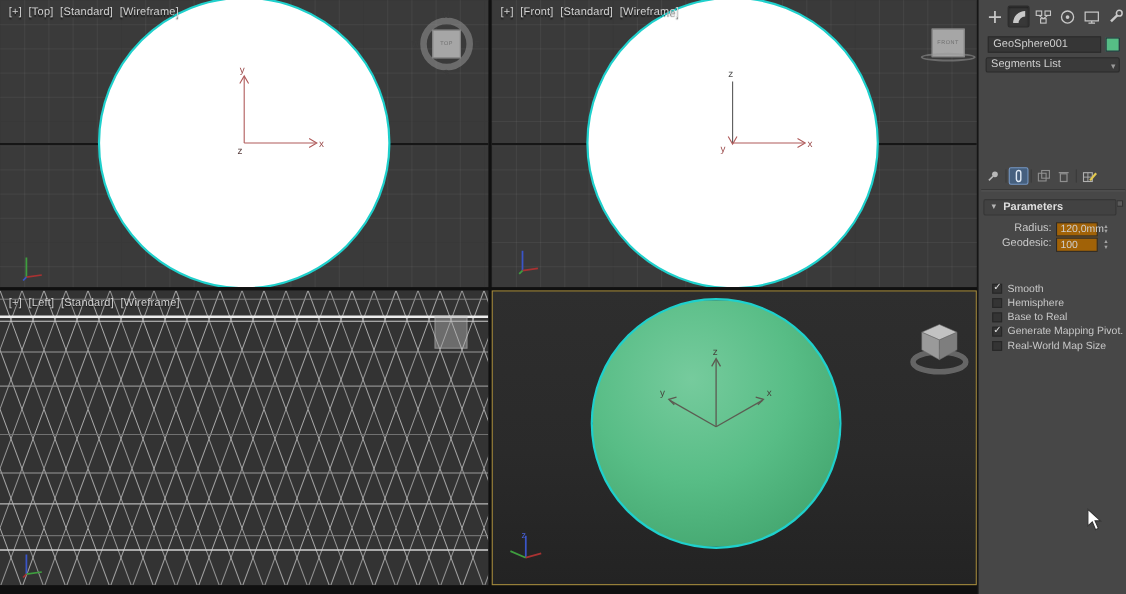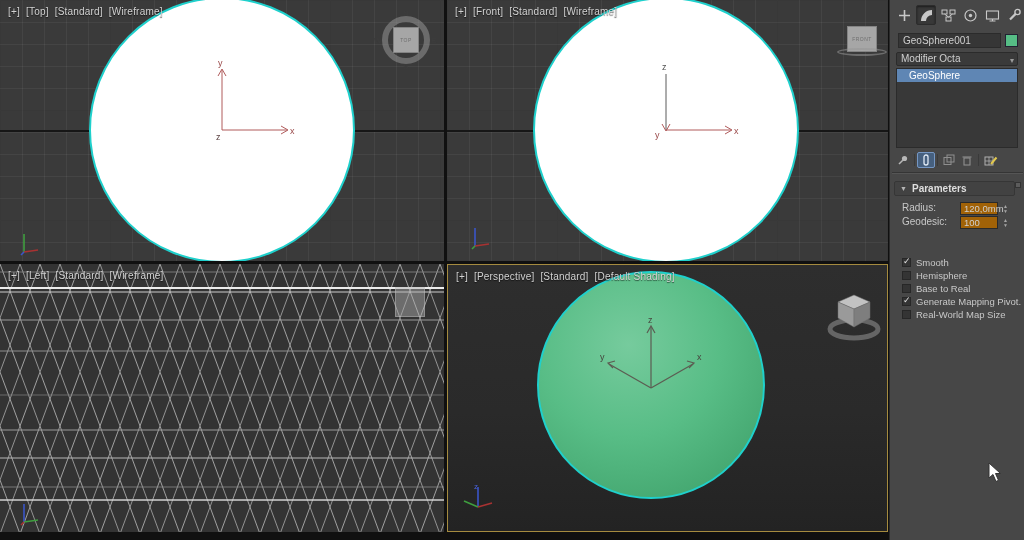--- a/index.html
+++ b/index.html
@@ -92,21 +92,21 @@
 
   .rollout-hd { position:absolute; left:4px; top:181px; width:121px; height:15px;
                 background:#424242; border:1px solid #363636; border-radius:2px;
                 line-height:13px; cursor:pointer; }
   .rollout-hd .tri { position:absolute; left:5px; top:0; font-size:7px; color:#b5b5b5; }
   .rollout-hd .ttl { position:absolute; left:17px; font-weight:bold; color:#dedede;text-align:right; }
   .gripper { position:absolute; right:3px; top:182px; width:6px; height:6px;
              background:#5c5c5c; border:1px solid #333; }
 
   .prow { position:absolute; left:4px; width:127px; height:14px; }
-  .plab { position:absolute; left:8px; width:62px; text-align:left; color:#c8c8c8; }
+  .plab { position:absolute; left:0; width:62px; text-align:right; color:#c8c8c8; }
   .pfield { position:absolute; left:66px; width:38px; height:13px; background:#a16207;
             border:1px solid #2a2a2a; color:#cfcfcf; line-height:11px; padding-left:3px; font-size:9.5px; }
   .spinner { position:absolute; left:107px; top:0; width:9px; height:13px; display:flex;
              flex-direction:column; align-items:center; justify-content:center; cursor:pointer; }
   .spinner span { font-size:5px; line-height:5px; color:#a5a5a5; }
 
   .groupbox { position:absolute; left:10px; top:232px; width:114px; height:22px;
               border:1px solid #5a5a5a; border-radius:2px; }
   .groupbox .legend { position:absolute; top:-6px; left:5px; background:#474747;
                       padding:0 3px; font-size:9.5px; color:#c8c8c8; }
@@ -252,26 +252,20 @@
       <polygon points="28,8 44,15 28,22 12,15" fill="#c2c2c2" stroke="#6e6e6e" stroke-width="0.5"></polygon>
       <polygon points="12,15 28,22 28,40 12,31" fill="#9a9a9a" stroke="#6e6e6e" stroke-width="0.5"></polygon>
       <polygon points="44,15 28,22 28,40 44,31" fill="#7e7e7e" stroke="#6e6e6e" stroke-width="0.5"></polygon>
     </svg>
     <svg class="world-axis" style="left:10px; top:212px" width="40" height="40">
       <line x1="20" y1="30" x2="20" y2="10" stroke="#3a55c8" stroke-width="1.6"></line>
       <line x1="20" y1="30" x2="6" y2="24" stroke="#3f9e3f" stroke-width="1.6"></line>
       <line x1="20" y1="30" x2="34" y2="26" stroke="#a83232" stroke-width="1.6"></line>
       <text x="16" y="12" font-size="8" fill="#4a62d8">z</text>
     </svg>
-    <div class="vp-label">
-      <span>[+]</span>
-      <span>[Perspective]</span>
-      <span>[Standard]</span>
-      <span>[Default Shading]</span>
-    </div>
   </div>
 
   <div class="panel">
 
     <div class="tabs">
       <div class="tab">
         <svg width="15" height="15">
             <path d="M7.5,2 V13 M2,7.5 H13" stroke="#c8c8c8" stroke-width="1.6"></path>
           </svg>
       </div>
@@ -307,27 +301,24 @@
         </svg>
       </div>
     </div>
 
     <div class="name-row">
       <div class="name-field">GeoSphere001</div>
       <div class="color-swatch"></div>
     </div>
 
     <div class="combo">
-      <span>Modifier Octa</span>
+      <span>Segments List</span>
       <span class="arrow">▾</span>
     </div>
 
-    <div class="stack">
-      <div class="stack-row">GeoSphere</div>
-    </div>
 
     <div class="stack-tools">
       <div class="stool">
         <svg width="14" height="14">
             <circle cx="8.5" cy="5.5" r="2.6" fill="#b8b8b8"></circle>
         <line x1="3" y1="11" x2="6.8" y2="7.2" stroke="#b8b8b8" stroke-width="1.5"></line>
           </svg>
       </div>
       <div class="tool-sep"></div>
       <div class="stool active">

